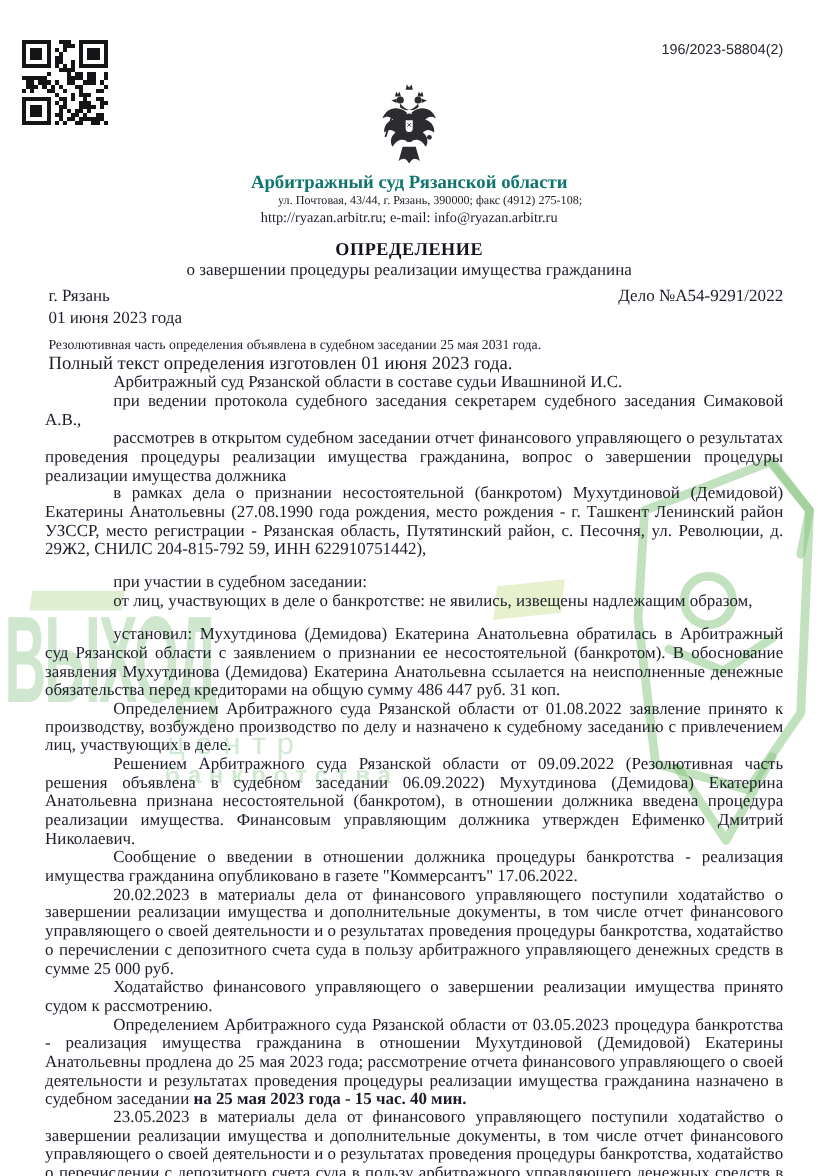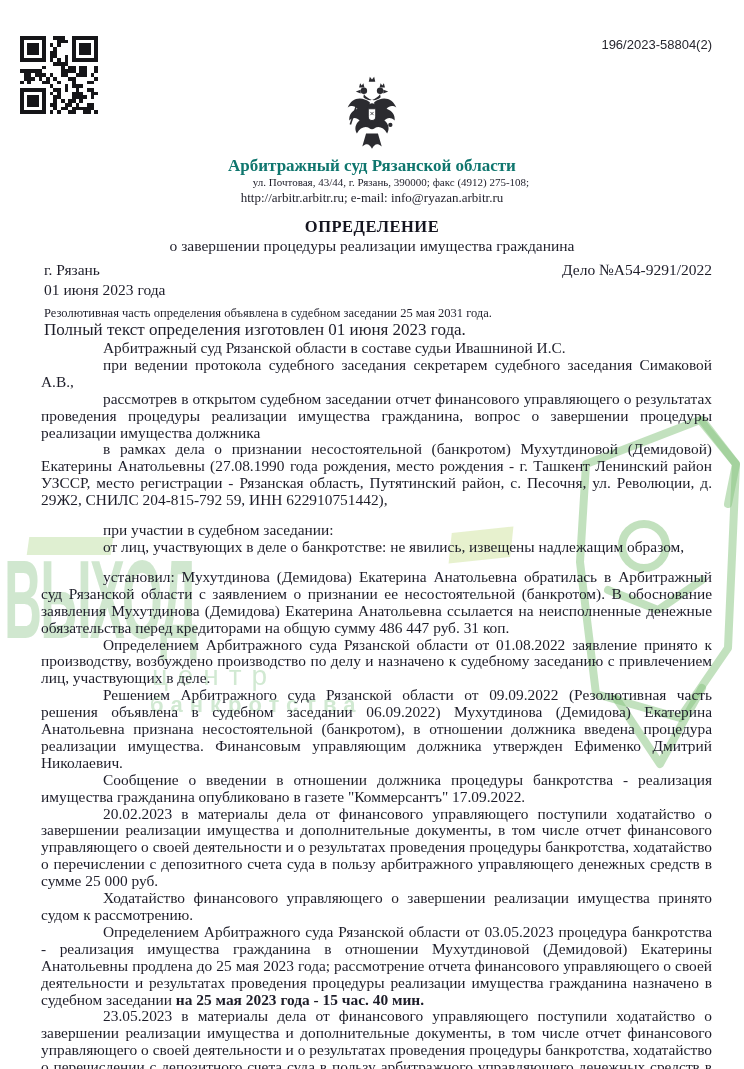--- a/index.html
+++ b/index.html
@@ -363,21 +363,21 @@
           <circle cx="84" cy="96" r="4"></circle>
         </g>
 
         <path d="M43,66 h14 v15 a7,7 0 0 1 -14,0 z" fill="#ffffff" stroke="#2b2b30" stroke-width="2"></path>
         <path d="M47,72 l6,6 M53,72 l-6,6" stroke="#2b2b30" stroke-width="1.5"></path>
       </svg>
     </div>
 
     <div class="court-name">Арбитражный суд Рязанской области</div>
     <div class="addr1">ул. Почтовая, 43/44, г. Рязань, 390000; факс (4912) 275-108;</div>
-    <div class="addr2">http://arbitr.arbitr.ru; e-mail: info@ryazan.arbitr.ru</div>
+    <div class="addr2">http://ryazan.arbitr.ru; e-mail: info@ryazan.arbitr.ru</div>
 
     <div class="title-main">ОПРЕДЕЛЕНИЕ</div>
     <div class="title-sub">о завершении процедуры реализации имущества гражданина</div>
 
     <div class="meta-row">
       <span>г. Рязань</span>
       <span>Дело №А54-9291/2022</span>
     </div>
     <div class="meta-date">01 июня 2023 года</div>
     <div class="meta-ann1">Резолютивная часть определения объявлена в судебном заседании 25 мая 2031 года.</div>
@@ -386,21 +386,21 @@
     <div class="doc-body">
       <p>Арбитражный суд Рязанской области в составе судьи Ивашниной И.С.</p>
       <p>при ведении протокола судебного заседания секретарем судебного заседания Симаковой А.В.,</p>
       <p>рассмотрев в открытом судебном заседании отчет финансового управляющего о результатах проведения процедуры реализации имущества гражданина, вопрос о завершении процедуры реализации имущества должника</p>
       <p>в рамках дела о признании несостоятельной (банкротом) Мухутдиновой (Демидовой) Екатерины Анатольевны (27.08.1990 года рождения, место рождения - г. Ташкент Ленинский район УЗССР, место регистрации - Рязанская область, Путятинский район, с. Песочня, ул. Революции, д. 29Ж2, СНИЛС 204-815-792 59, ИНН 622910751442),</p>
       <p class="gap">при участии в судебном заседании:</p>
       <p>от лиц, участвующих в деле о банкротстве: не явились, извещены надлежащим образом,</p>
       <p class="gap">установил: Мухутдинова (Демидова) Екатерина Анатольевна обратилась в Арбитражный суд Рязанской области с заявлением о признании ее несостоятельной (банкротом). В обоснование заявления Мухутдинова (Демидова) Екатерина Анатольевна ссылается на неисполненные денежные обязательства перед кредиторами на общую сумму 486 447 руб. 31 коп.</p>
       <p>Определением Арбитражного суда Рязанской области от 01.08.2022 заявление принято к производству, возбуждено производство по делу и назначено к судебному заседанию с привлечением лиц, участвующих в деле.</p>
       <p>Решением Арбитражного суда Рязанской области от 09.09.2022 (Резолютивная часть решения объявлена в судебном заседании 06.09.2022) Мухутдинова (Демидова) Екатерина Анатольевна признана несостоятельной (банкротом), в отношении должника введена процедура реализации имущества. Финансовым управляющим должника утвержден Ефименко Дмитрий Николаевич.</p>
-      <p>Сообщение о введении в отношении должника процедуры банкротства - реализация имущества гражданина опубликовано в газете "Коммерсантъ" 17.09.2022.</p>
+      <p>Сообщение о введении в отношении должника процедуры банкротства - реализация имущества гражданина опубликовано в газете "Коммерсантъ" 17.06.2022.</p>
       <p>20.02.2023 в материалы дела от финансового управляющего поступили ходатайство о завершении реализации имущества и дополнительные документы, в том числе отчет финансового управляющего о своей деятельности и о результатах проведения процедуры банкротства, ходатайство о перечислении с депозитного счета суда в пользу арбитражного управляющего денежных средств в сумме 25 000 руб.</p>
       <p>Ходатайство финансового управляющего о завершении реализации имущества принято судом к рассмотрению.</p>
       <p><span>Определением Арбитражного суда Рязанской области от 03.05.2023 процедура банкротства - реализация имущества гражданина в отношении Мухутдиновой (Демидовой) Екатерины Анатольевны продлена до 25 мая 2023 года; рассмотрение отчета финансового управляющего о своей деятельности и результатах проведения процедуры реализации имущества гражданина назначено в судебном заседании </span><strong>на 25 мая 2023 года - 15 час. 40 мин.</strong></p>
       <p>23.05.2023 в материалы дела от финансового управляющего поступили ходатайство о завершении реализации имущества и дополнительные документы, в том числе отчет финансового управляющего о своей деятельности и о результатах проведения процедуры банкротства, ходатайство о перечислении с депозитного счета суда в пользу арбитражного управляющего денежных средств в сумме 25 000 руб.</p>
 
     </div>
 
   </div>
 </div>
 

